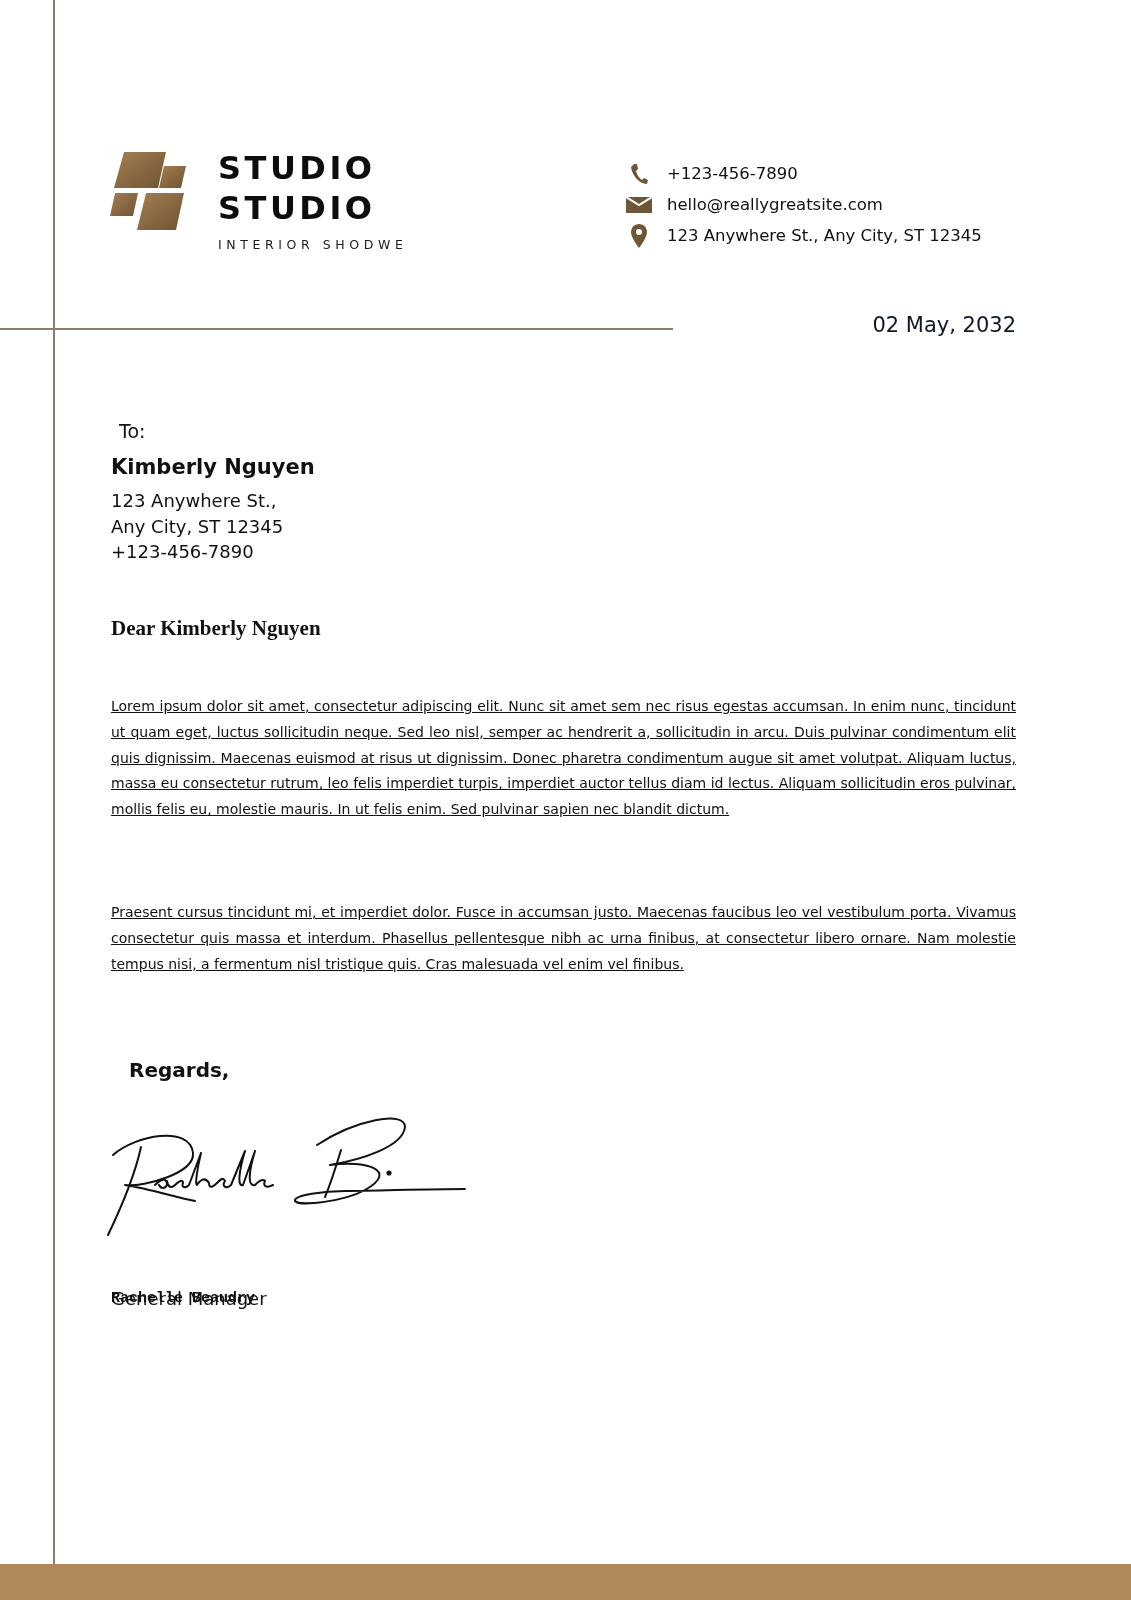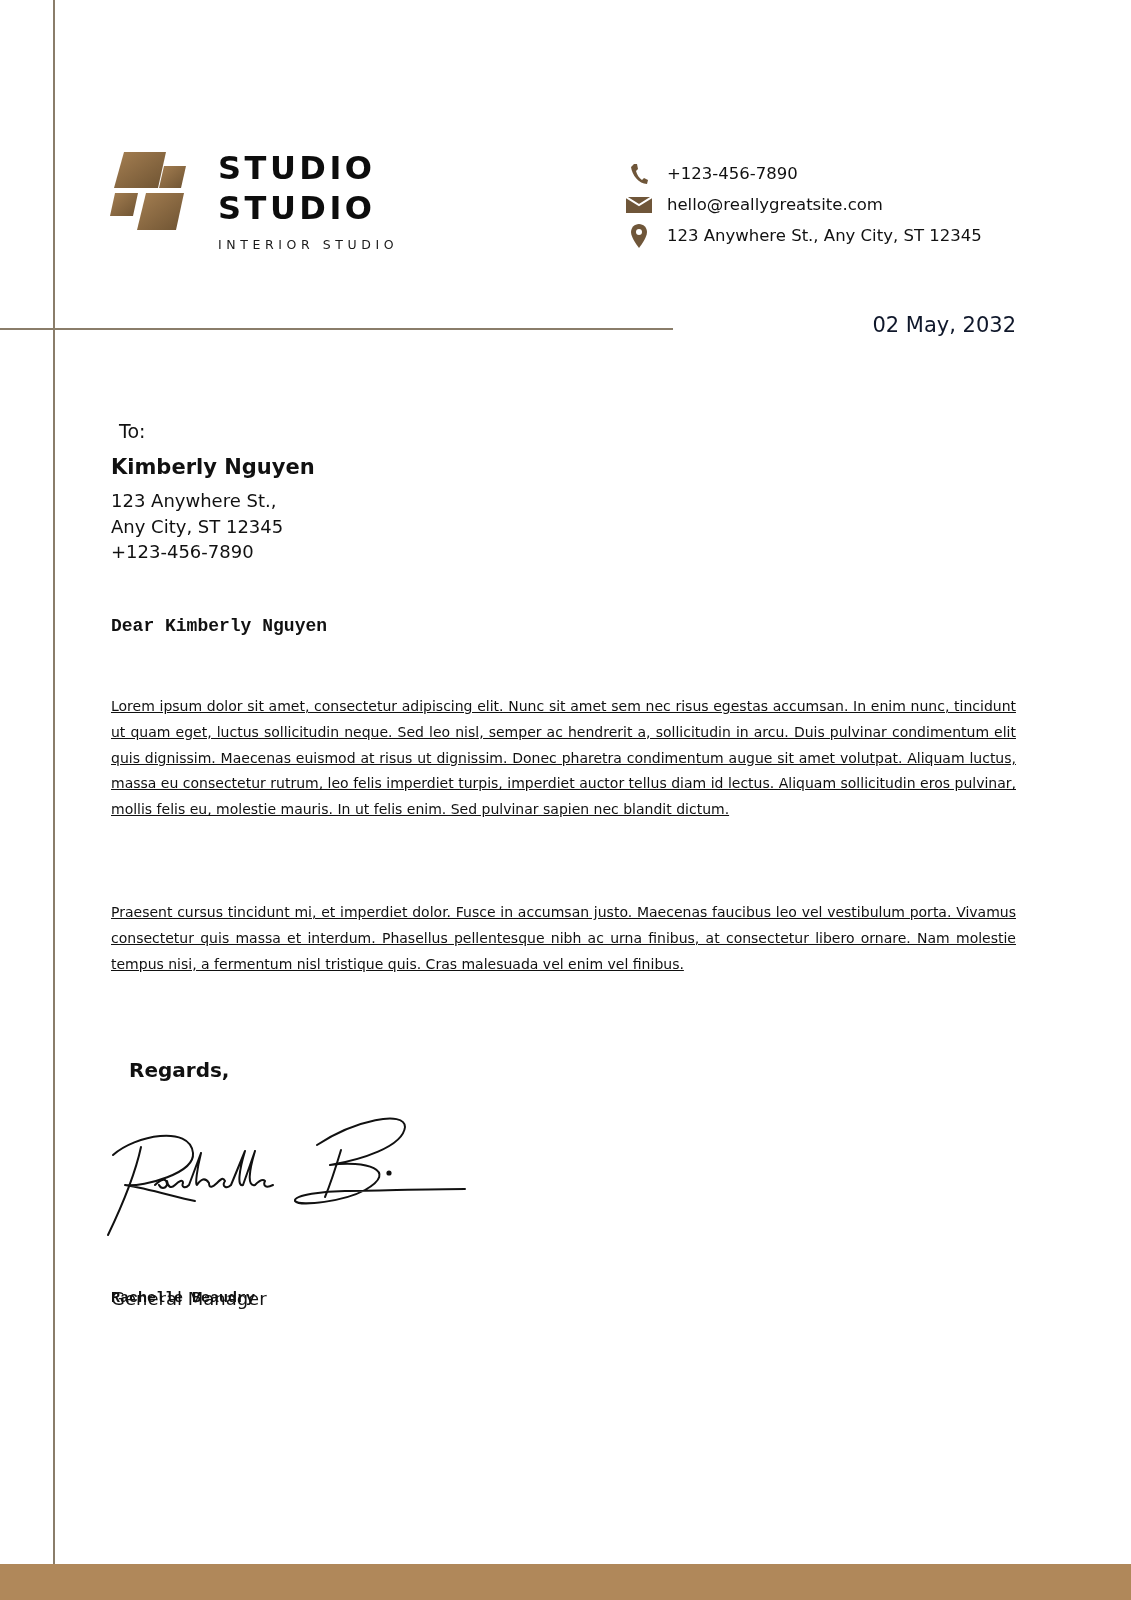--- a/index.html
+++ b/index.html
@@ -120,23 +120,23 @@
     }
     .rec-line {
       font-size: 18px;
       line-height: 25.5px;
       margin: 0;
     }
     .salutation {
       position: absolute;
       left: 111px;
       top: 616px;
-      font-family: Liberation Mono, monospace;
-      font-weight: bold;
-      font-size: 18px;
+      font-family: Liberation Serif, serif;
+      font-weight: bold;
+      font-size: 21px;
     }
     .body-text {
       position: absolute;
       left: 111px;
       width: 905px;
       font-family: "DejaVu Sans", sans-serif;
       font-size: 14px;
       line-height: 25.8px;
       text-align: justify;
       color: #111;
@@ -195,21 +195,21 @@
     <polygon points="14,2 56,2 48,38 4,38" fill="url(#tileGrad)"></polygon>
     <polygon points="54,16 76,16 71,38 49,38" fill="url(#tileGrad)"></polygon>
     <polygon points="5,43 28,43 23,66 0,66" fill="url(#tileGrad)"></polygon>
     <polygon points="36,43 74,43 66,80 27,80" fill="url(#tileGrad)"></polygon>
   </svg>
 </div>
 
 <div class="brand">
   <div class="brand-name">STUDIO</div>
   <div class="brand-name">STUDIO</div>
-  <div class="brand-tag">INTERIOR STUDIO</div>
+  <div class="brand-tag">INTERIOR SHODWE</div>
 </div>
 
 <div class="contact">
   <div class="contact-row">
     <span class="contact-icon">
       <svg width="18" height="22" viewBox="0 0 18 22">
         <path d="M4 1 L7 1 L8 6 L6 8 C7 12 9 15 12 17 L14 15 L18 17 L17 21 C9 21 2 12 1 4 Z" fill="#6f5639"></path>
       </svg>
     </span>
     <span class="contact-text">+123-456-7890</span>

